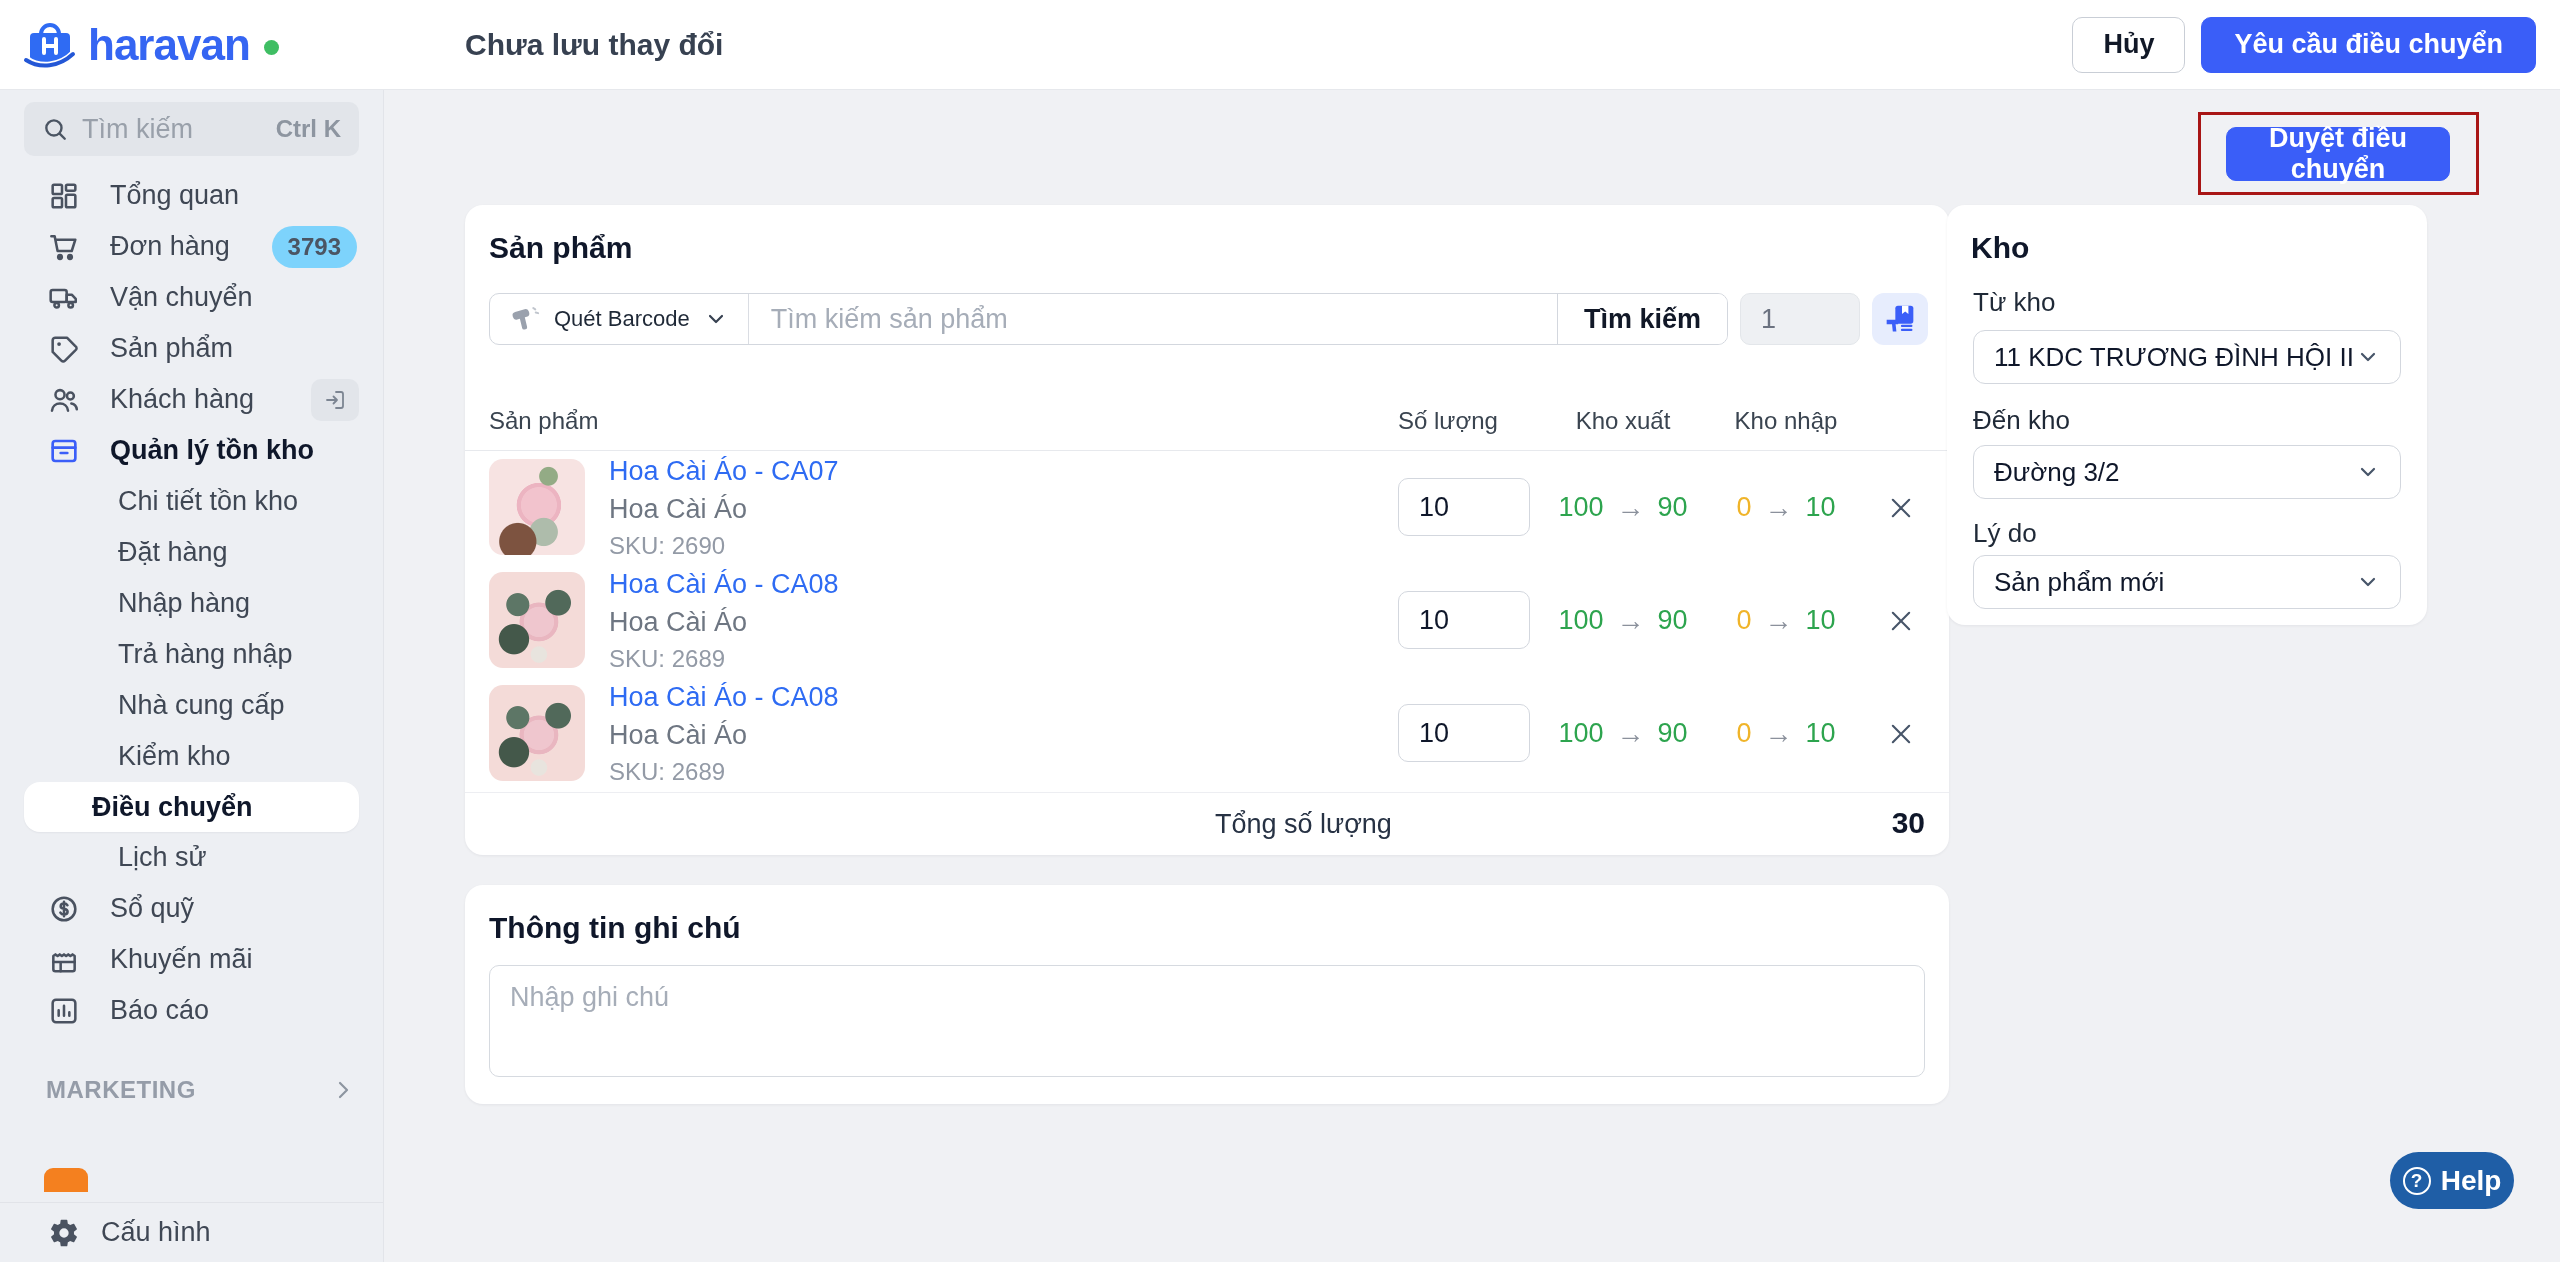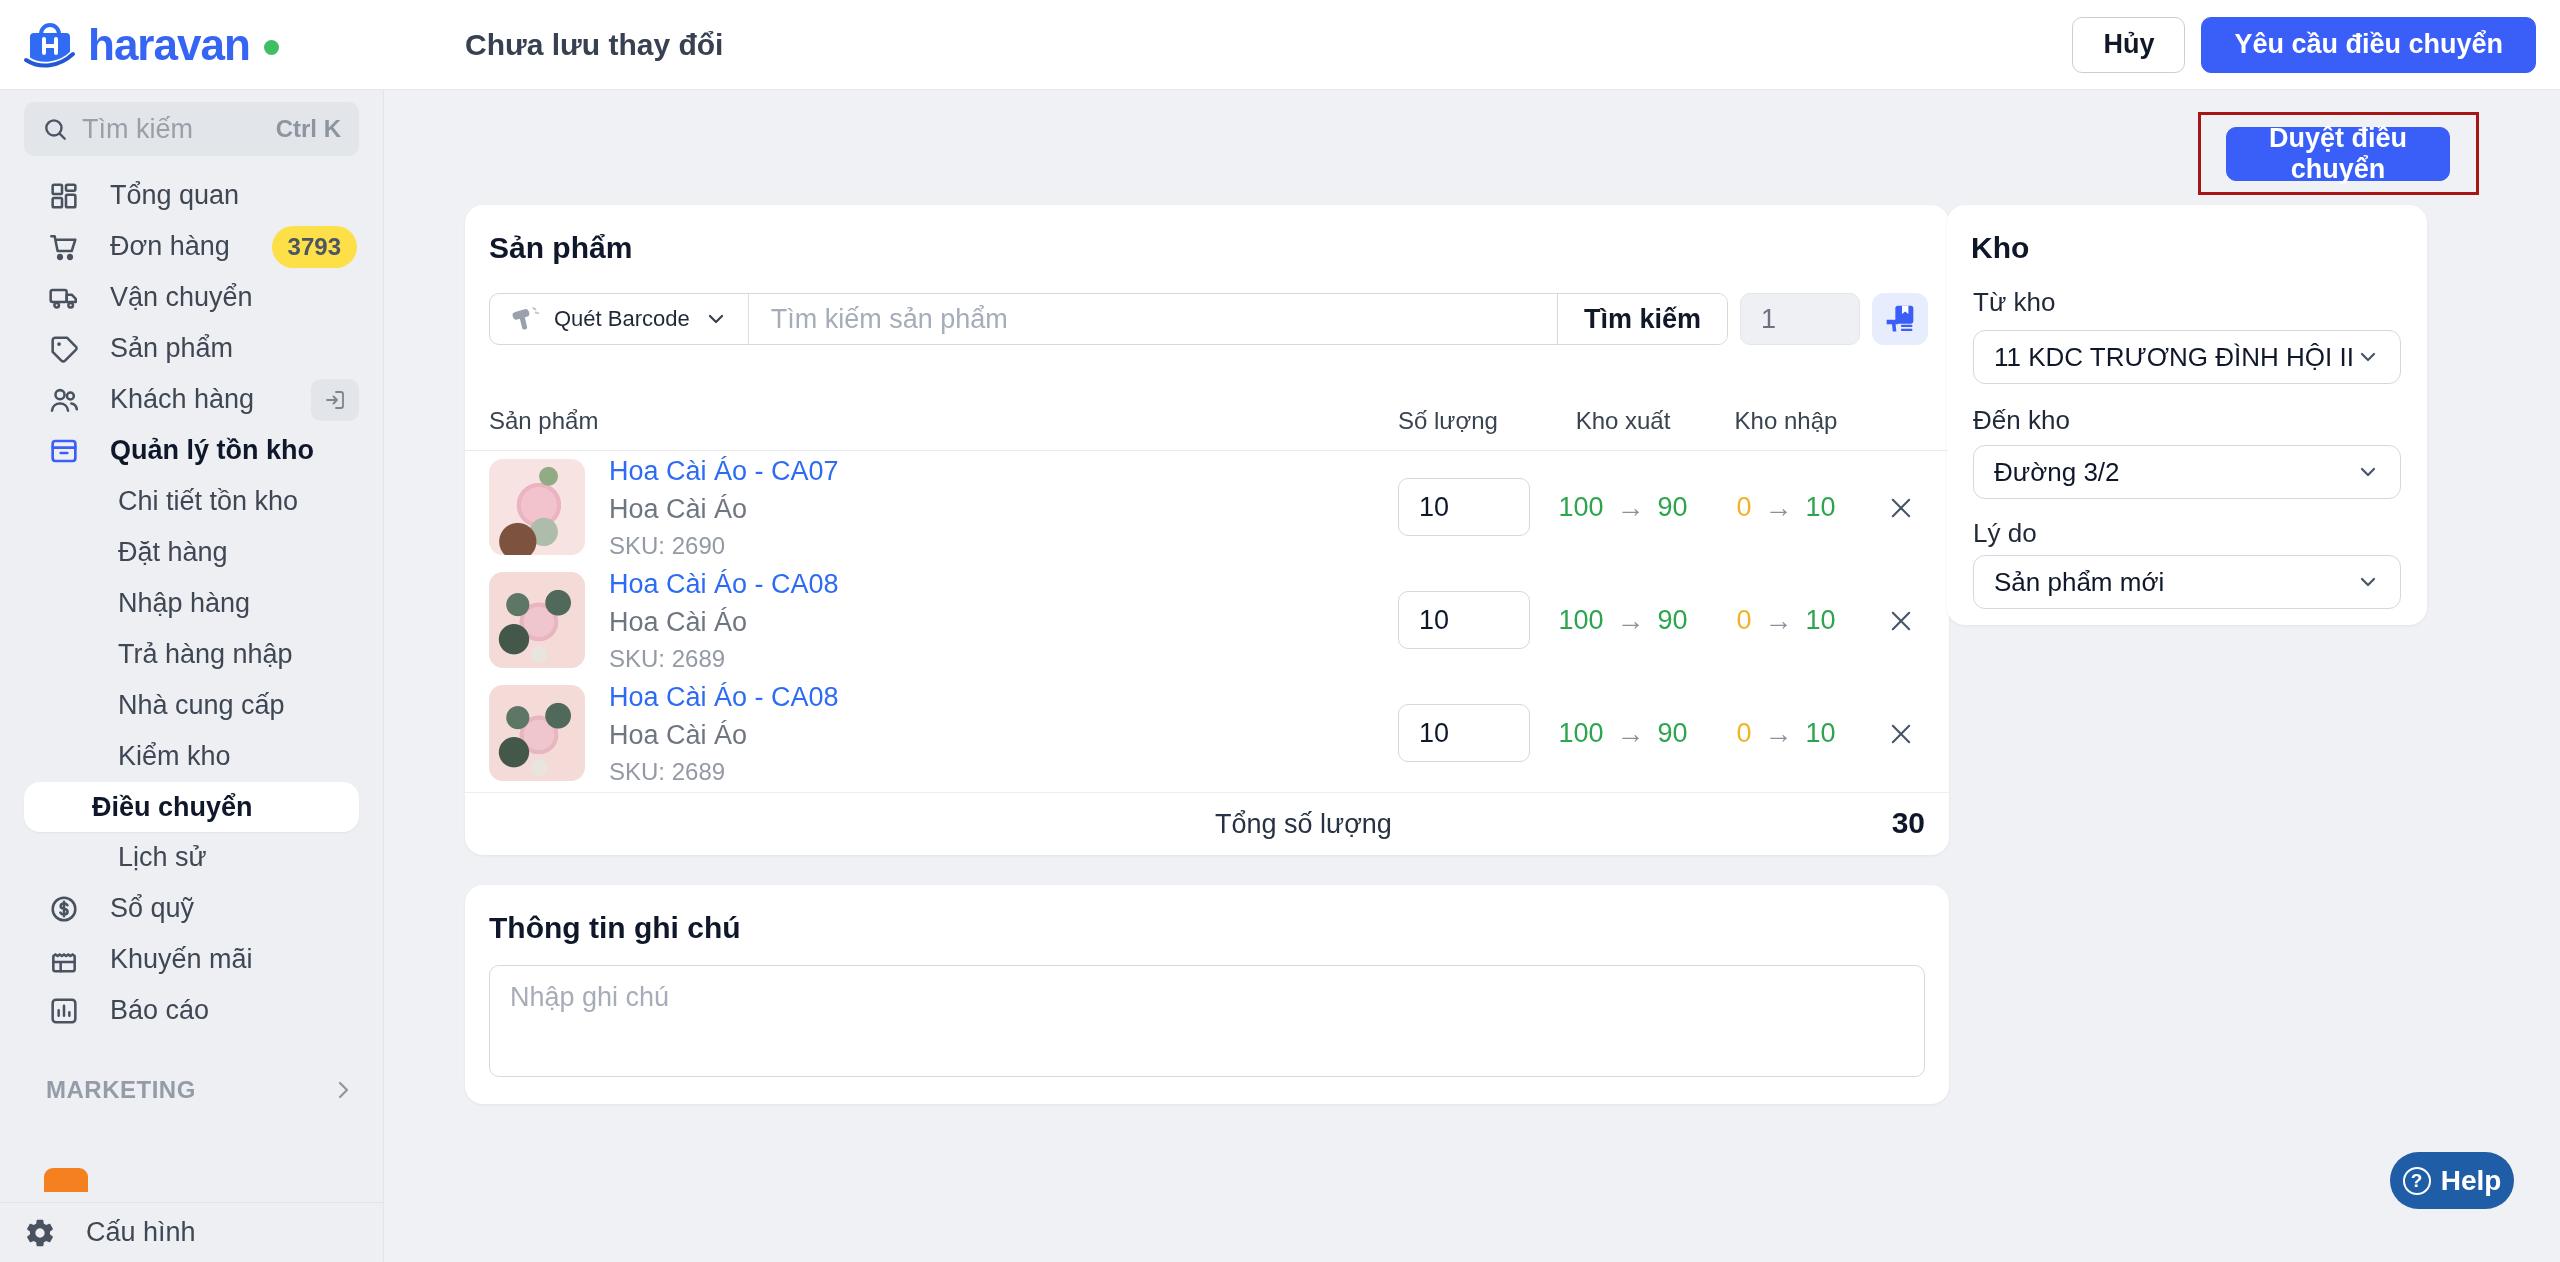--- a/index.html
+++ b/index.html
@@ -31,39 +31,39 @@
   .nav{ margin-top:14px;}
   .nav-item{ height:51px; display:flex; align-items:center; padding-left:46px; gap:28px;
     font-size:27px; color:#3f4754; cursor:pointer;}
   .nav-item .ic{ width:36px; display:flex; justify-content:center; align-items:center; color:#4a5260;}
   .nav-item.parent-active{ font-weight:700; color:#0f172a;}
   .nav-item.parent-active .ic{ color:#3b5ef8;}
   .nav-sub{ height:51px; display:flex; align-items:center; padding-left:118px;
     font-size:27px; color:#3f4754; cursor:pointer;}
   .nav-sub.active{ margin:0 24px; padding-left:68px; height:50px; background:#fff;
     border-radius:16px; font-weight:700; color:#0f172a; box-shadow:0 1px 2px rgba(16,24,40,.05);}
-  .badge{ margin-left:auto; margin-right:26px; background:#fde047; border-radius:999px;
+  .badge{ margin-left:auto; margin-right:26px; background:#7dd3fc; border-radius:999px;
     padding:7px 16px; font-size:24px; font-weight:600; color:#4b5563;}
   .trail-btn{ margin-left:auto; margin-right:24px; width:48px; height:42px; background:#e2e5ea;
     border-radius:10px; display:flex; align-items:center; justify-content:center; color:#7c8592; cursor:pointer;}
   .section-head{ height:51px; margin-top:28px; display:flex; align-items:center; padding:0 28px 0 46px;
     font-size:24px; font-weight:700; letter-spacing:.5px; color:#959ca8;}
   .section-head .chev{ margin-left:auto; color:#8d95a0; cursor:pointer; display:flex;}
   .g-box{ width:44px; height:44px; background:#fff; border-radius:9px; display:flex;
     align-items:center; justify-content:center;}
   .g-ring{ width:28px; height:28px; border-radius:50%; position:relative;
     background:conic-gradient(from -90deg,#ea4335 0 25%,#fbbc05 25% 50%,#34a853 50% 75%,#4285f4 75% 100%);}
   .g-ring::before{ content:""; position:absolute; inset:7px; background:#fff; border-radius:50%;}
   .g-ring::after{ content:""; position:absolute; right:0; top:11px; width:13px; height:7px; background:#4285f4;}
   .nav-item.google{ gap:32px; padding-left:42px;}
   .orange-stub{ position:absolute; left:44px; top:1078px; width:44px; height:24px;
     background:#f4801f; border-radius:9px 9px 0 0;}
   .side-footer{ position:absolute; left:0; bottom:0; width:100%; height:60px;
     border-top:1px solid #e1e3e8; background:#edeff3; display:flex; align-items:center;
-    padding-left:22px; gap:28px; font-size:27px; color:#3f4754; cursor:pointer;}
+    padding-left:46px; gap:19px; font-size:27px; color:#3f4754; cursor:pointer;}
   .side-footer .ic{ width:36px; display:flex; justify-content:center; color:#4a5260;}
   
   .approve-btn{ position:absolute; left:2226px; top:127px; width:224px; height:54px;}
   .annotation{ position:absolute; left:2198px; top:112px; width:281px; height:83px;
     border:3px solid #a81515; z-index:20; pointer-events:none;}
   .card{ position:absolute; background:#fff; border-radius:18px; box-shadow:0 1px 3px rgba(16,24,40,.06);}
   .card-title{ position:absolute; left:24px; top:26px; font-size:30px; font-weight:800; color:#0f172a;}
   
   #products{ left:465px; top:205px; width:1484px; height:650px;}
   .search-row{ position:absolute; left:24px; top:88px; height:52px; display:flex; gap:12px;}

